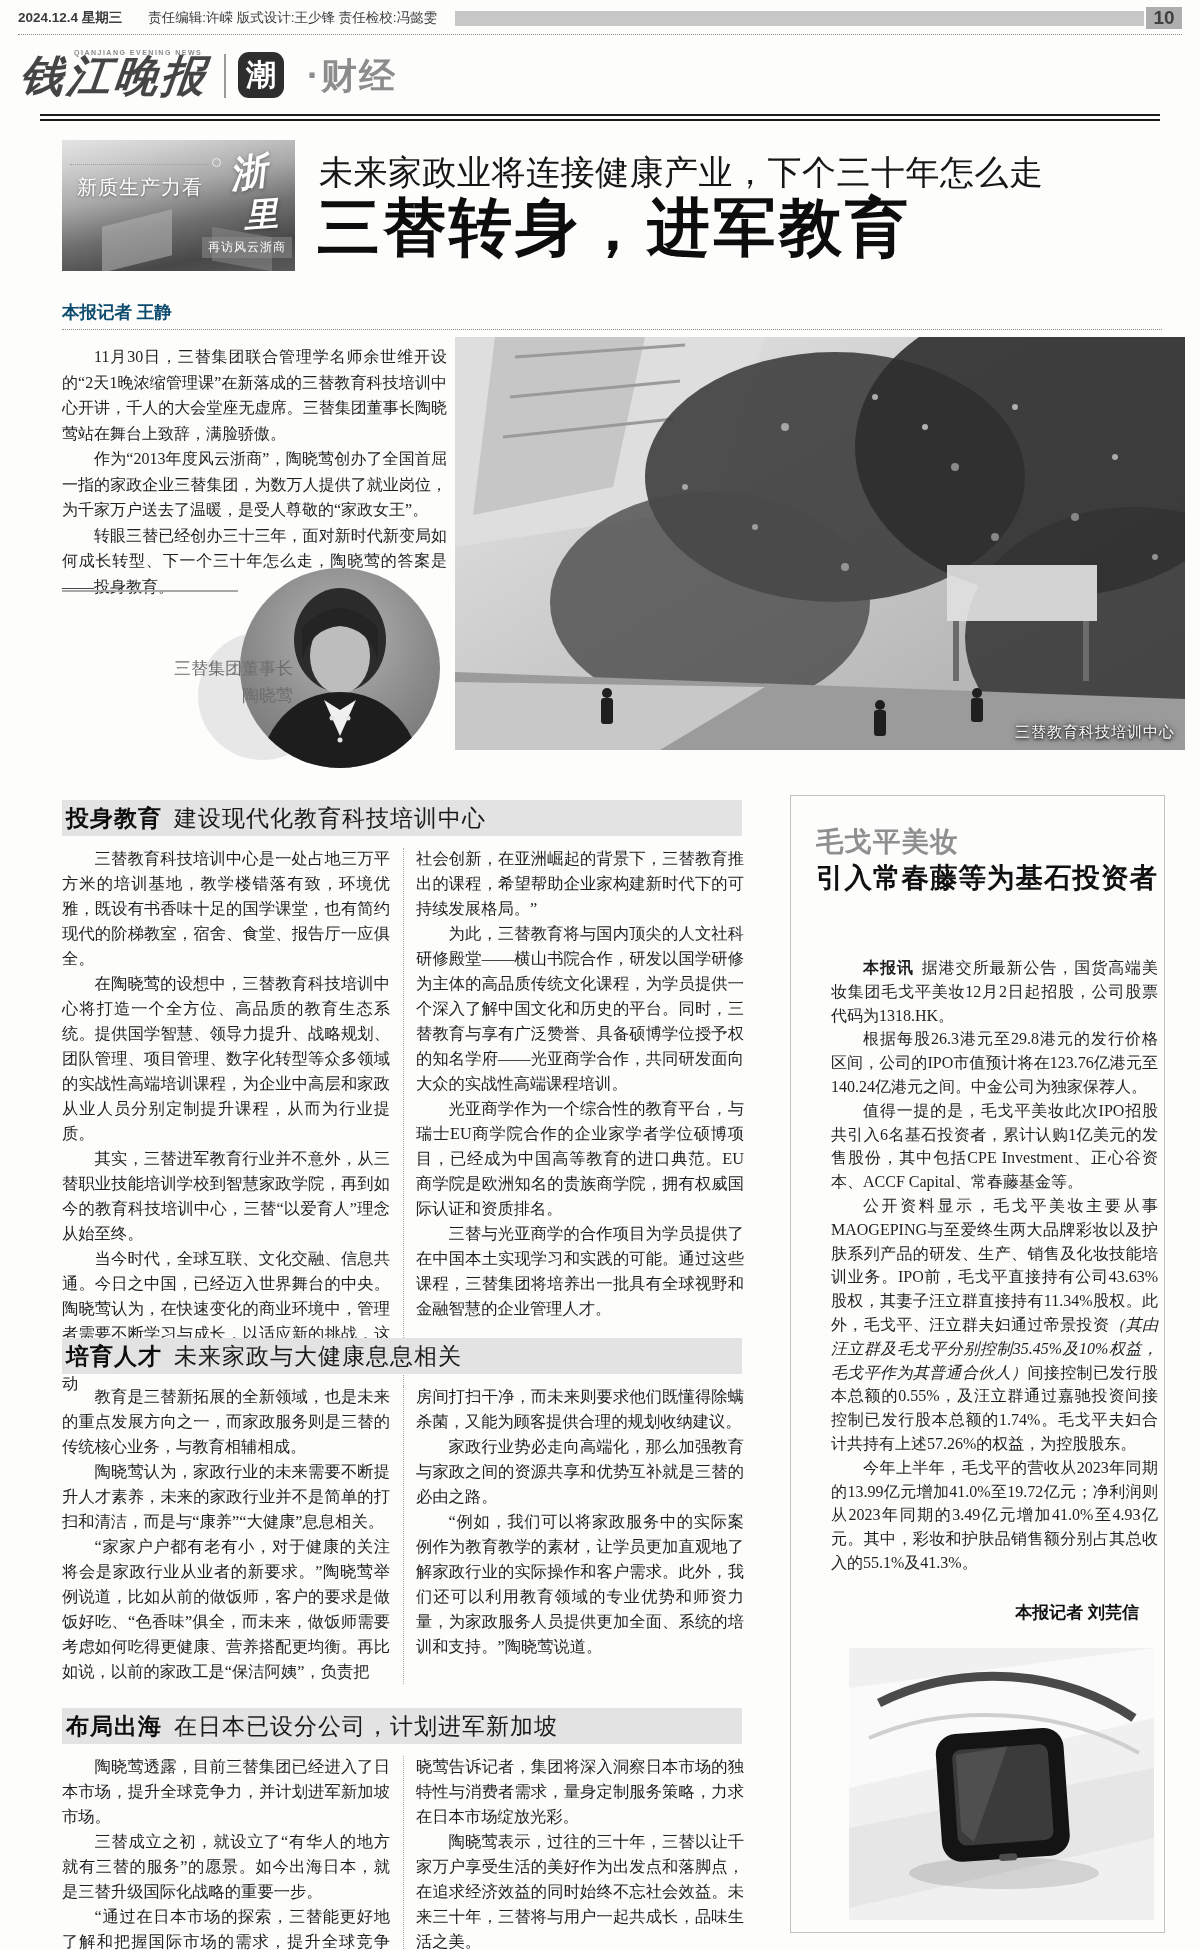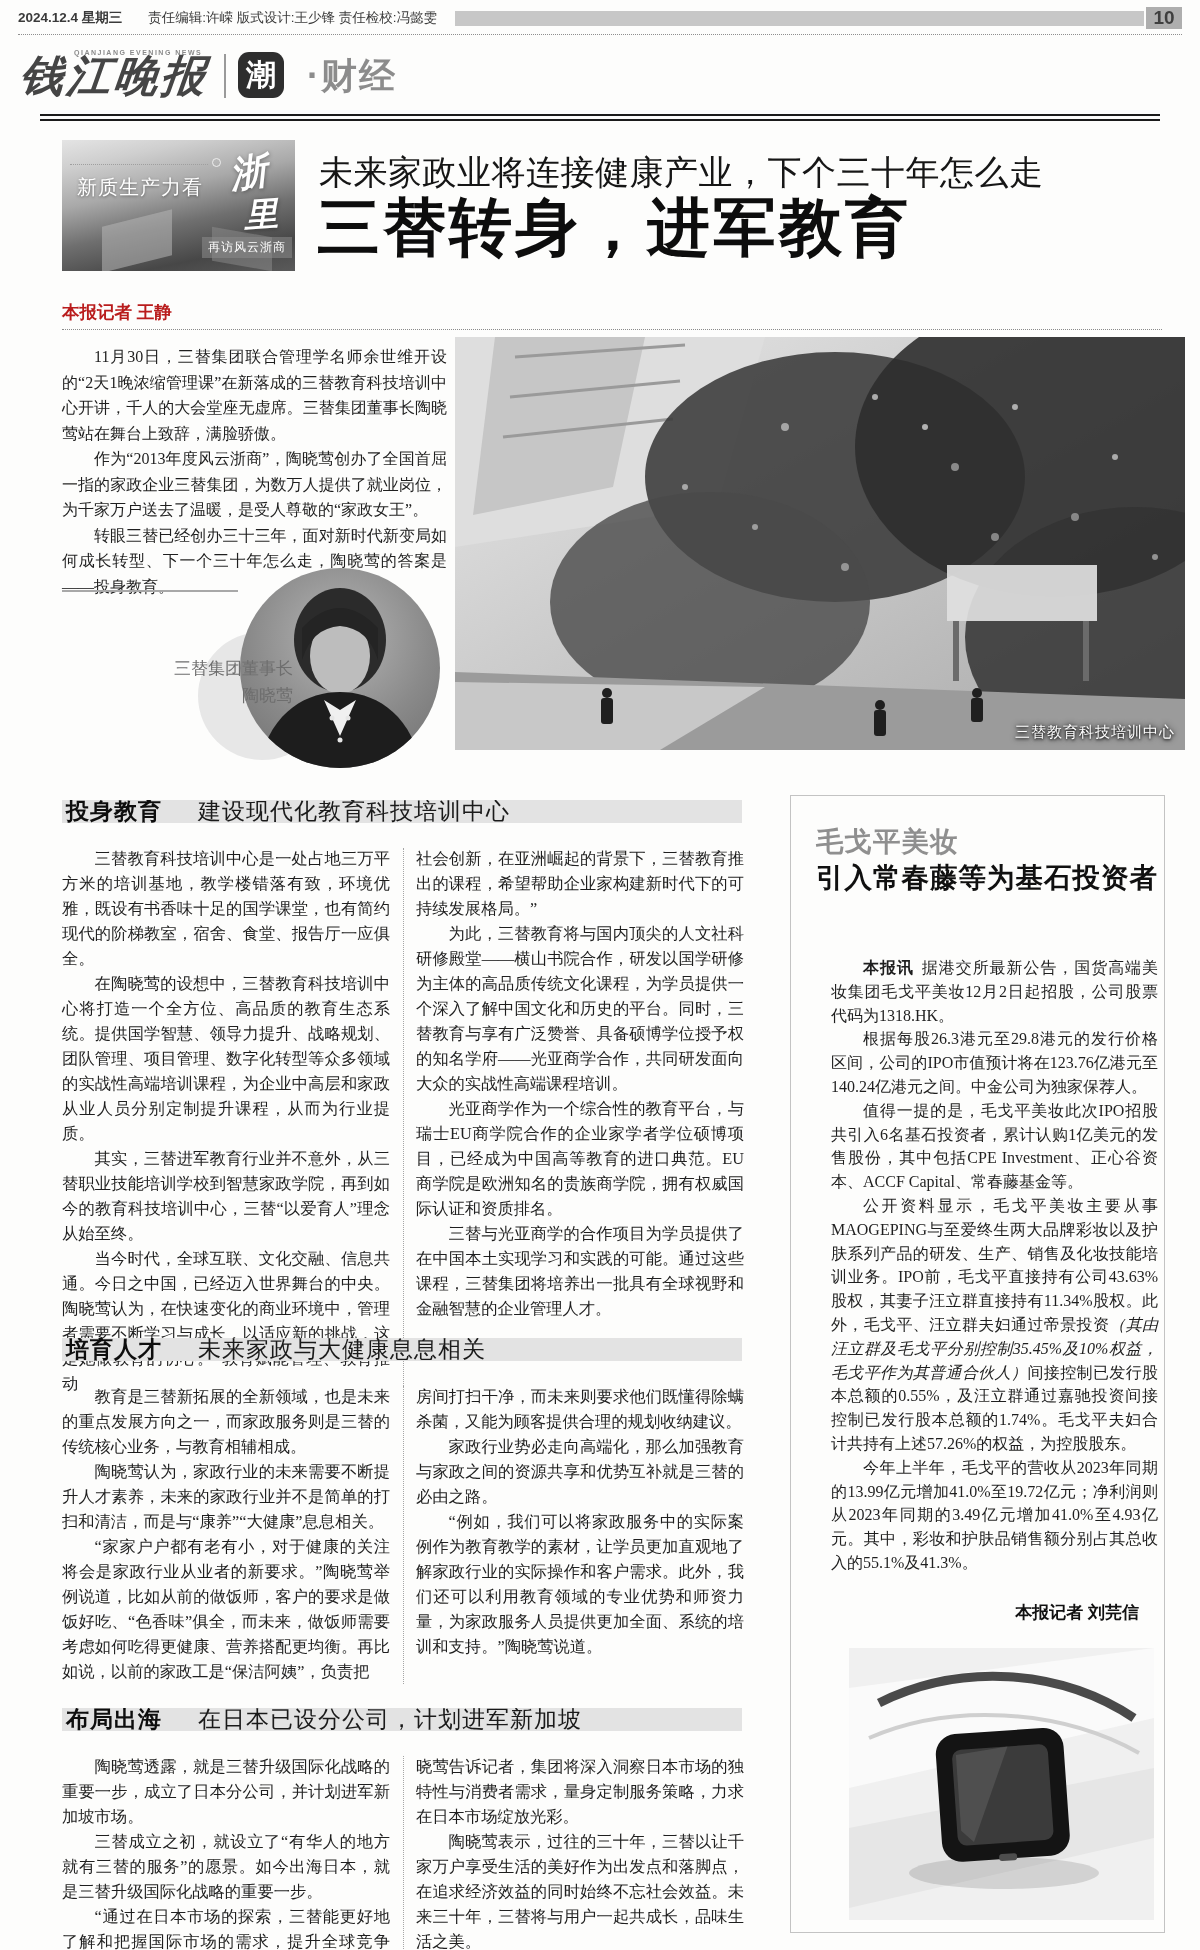--- a/index.html
+++ b/index.html
@@ -55,40 +55,40 @@
              transform:skewY(-14deg);}
   .kb-shape2{position:absolute;left:150px;top:92px;width:60px;height:34px;background:#8e8e8e;opacity:.5;
              transform:skewY(10deg);}
 
   
   .kicker{left:319px;top:150px;width:830px;font-family:"Liberation Sans","DejaVu Sans",sans-serif;
           font-size:34px;color:#161616;letter-spacing:.5px;font-weight:500;}
   .title{left:317px;top:196px;width:860px;font-family:"Liberation Sans","DejaVu Sans",sans-serif;
          font-size:63px;color:#0d0d0d;font-weight:900;letter-spacing:3px;line-height:1;}
   .byline{left:62px;top:300px;font-family:"Liberation Sans","DejaVu Sans",sans-serif;
-          font-size:17.5px;font-weight:700;color:#b91c1c;}
+          font-size:17.5px;font-weight:700;color:#0c4a6e;}
 
   
   .intro{left:62px;top:344px;width:385px;font-size:16px;line-height:25.5px;text-align:justify;}
   .intro p{margin:0;text-indent:2em;}
 
   
   .bigphoto{left:455px;top:337px;width:730px;height:413px;overflow:hidden;background:#9d9d9d;}
   .bigphoto svg{display:block;}
   .photo-cap{position:absolute;right:10px;bottom:8px;color:#fff;font-size:15px;letter-spacing:1px;
              font-family:"Liberation Sans","DejaVu Sans",sans-serif;text-shadow:0 1px 3px #000,0 0 6px #000;}
   .deco-circle{left:198px;top:632px;width:128px;height:128px;border-radius:50%;background:#e7e7e7;}
   .portrait{left:240px;top:568px;width:200px;height:200px;border-radius:50%;overflow:hidden;
             background:radial-gradient(circle at 50% 35%,#b5b5b5 0%,#8a8a8a 55%,#6d6d6d 100%);}
   .portrait-cap{left:118px;top:655px;width:175px;text-align:right;color:#6e6e6e;font-size:17px;
                 line-height:27px;font-family:"Liberation Sans","DejaVu Sans",sans-serif;}
 
   
-  .sec-head{width:680px;height:23px;background:#e3e3e3;display:flex;align-items:center;
-            font-family:"Liberation Sans","DejaVu Sans",sans-serif;white-space:nowrap;overflow:hidden;gap:24px;}
+  .sec-head{width:680px;height:36px;background:#e3e3e3;display:flex;align-items:center;
+            font-family:"Liberation Sans","DejaVu Sans",sans-serif;white-space:nowrap;overflow:hidden;}
   .sec-head .lead{font-size:23px;font-weight:900;color:#0e0e0e;margin-left:4px;letter-spacing:1px;}
   .sec-head .sub{font-size:23px;font-weight:500;color:#1a1a1a;margin-left:12px;letter-spacing:1px;}
   .sec-body{width:682px;display:flex;}
   .col{width:328px;font-size:16.3px;line-height:25px;text-align:justify;}
   .col p{margin:0;text-indent:2em;}
   .col p.cont{text-indent:0;}
   .col-div{width:0;border-left:1.5px dotted #a5a5a5;margin:2px 12px 0 13px;}
   .s1{left:62px;top:800px;} .s1b{left:62px;top:846px;}
   .s2{left:62px;top:1338px;} .s2b{left:62px;top:1384px;}
   .s3{left:62px;top:1708px;} .s3b{left:62px;top:1754px;}
@@ -256,21 +256,21 @@
       <p>“例如，我们可以将家政服务中的实际案例作为教育教学的素材，让学员更加直观地了解家政行业的实际操作和客户需求。此外，我们还可以利用教育领域的专业优势和师资力量，为家政服务人员提供更加全面、系统的培训和支持。”陶晓莺说道。</p>
     </div>
   </div>
 
   <div class="abs sec-head s3">
     <span class="lead">布局出海</span>
     <span class="sub">在日本已设分公司，计划进军新加坡</span>
   </div>
   <div class="abs sec-body s3b">
     <div class="col">
-      <p>陶晓莺透露，就是三替升级国际化战略的重要一步，成立了日本分公司，并计划进军新加坡市场。</p>
+      <p>陶晓莺透露，目前三替集团已经进入了日本市场，提升全球竞争力，并计划进军新加坡市场。</p>
       <p>三替成立之初，就设立了“有华人的地方就有三替的服务”的愿景。如今出海日本，就是三替升级国际化战略的重要一步。</p>
       <p>“通过在日本市场的探索，三替能更好地了解和把握国际市场的需求，提升全球竞争力。”陶</p>
     </div>
     <div class="col-div"></div>
     <div class="col">
       <p class="cont">晓莺告诉记者，集团将深入洞察日本市场的独特性与消费者需求，量身定制服务策略，力求在日本市场绽放光彩。</p>
       <p>陶晓莺表示，过往的三十年，三替以让千家万户享受生活的美好作为出发点和落脚点，在追求经济效益的同时始终不忘社会效益。未来三十年，三替将与用户一起共成长，品味生活之美。</p>
     </div>
   </div>
 

